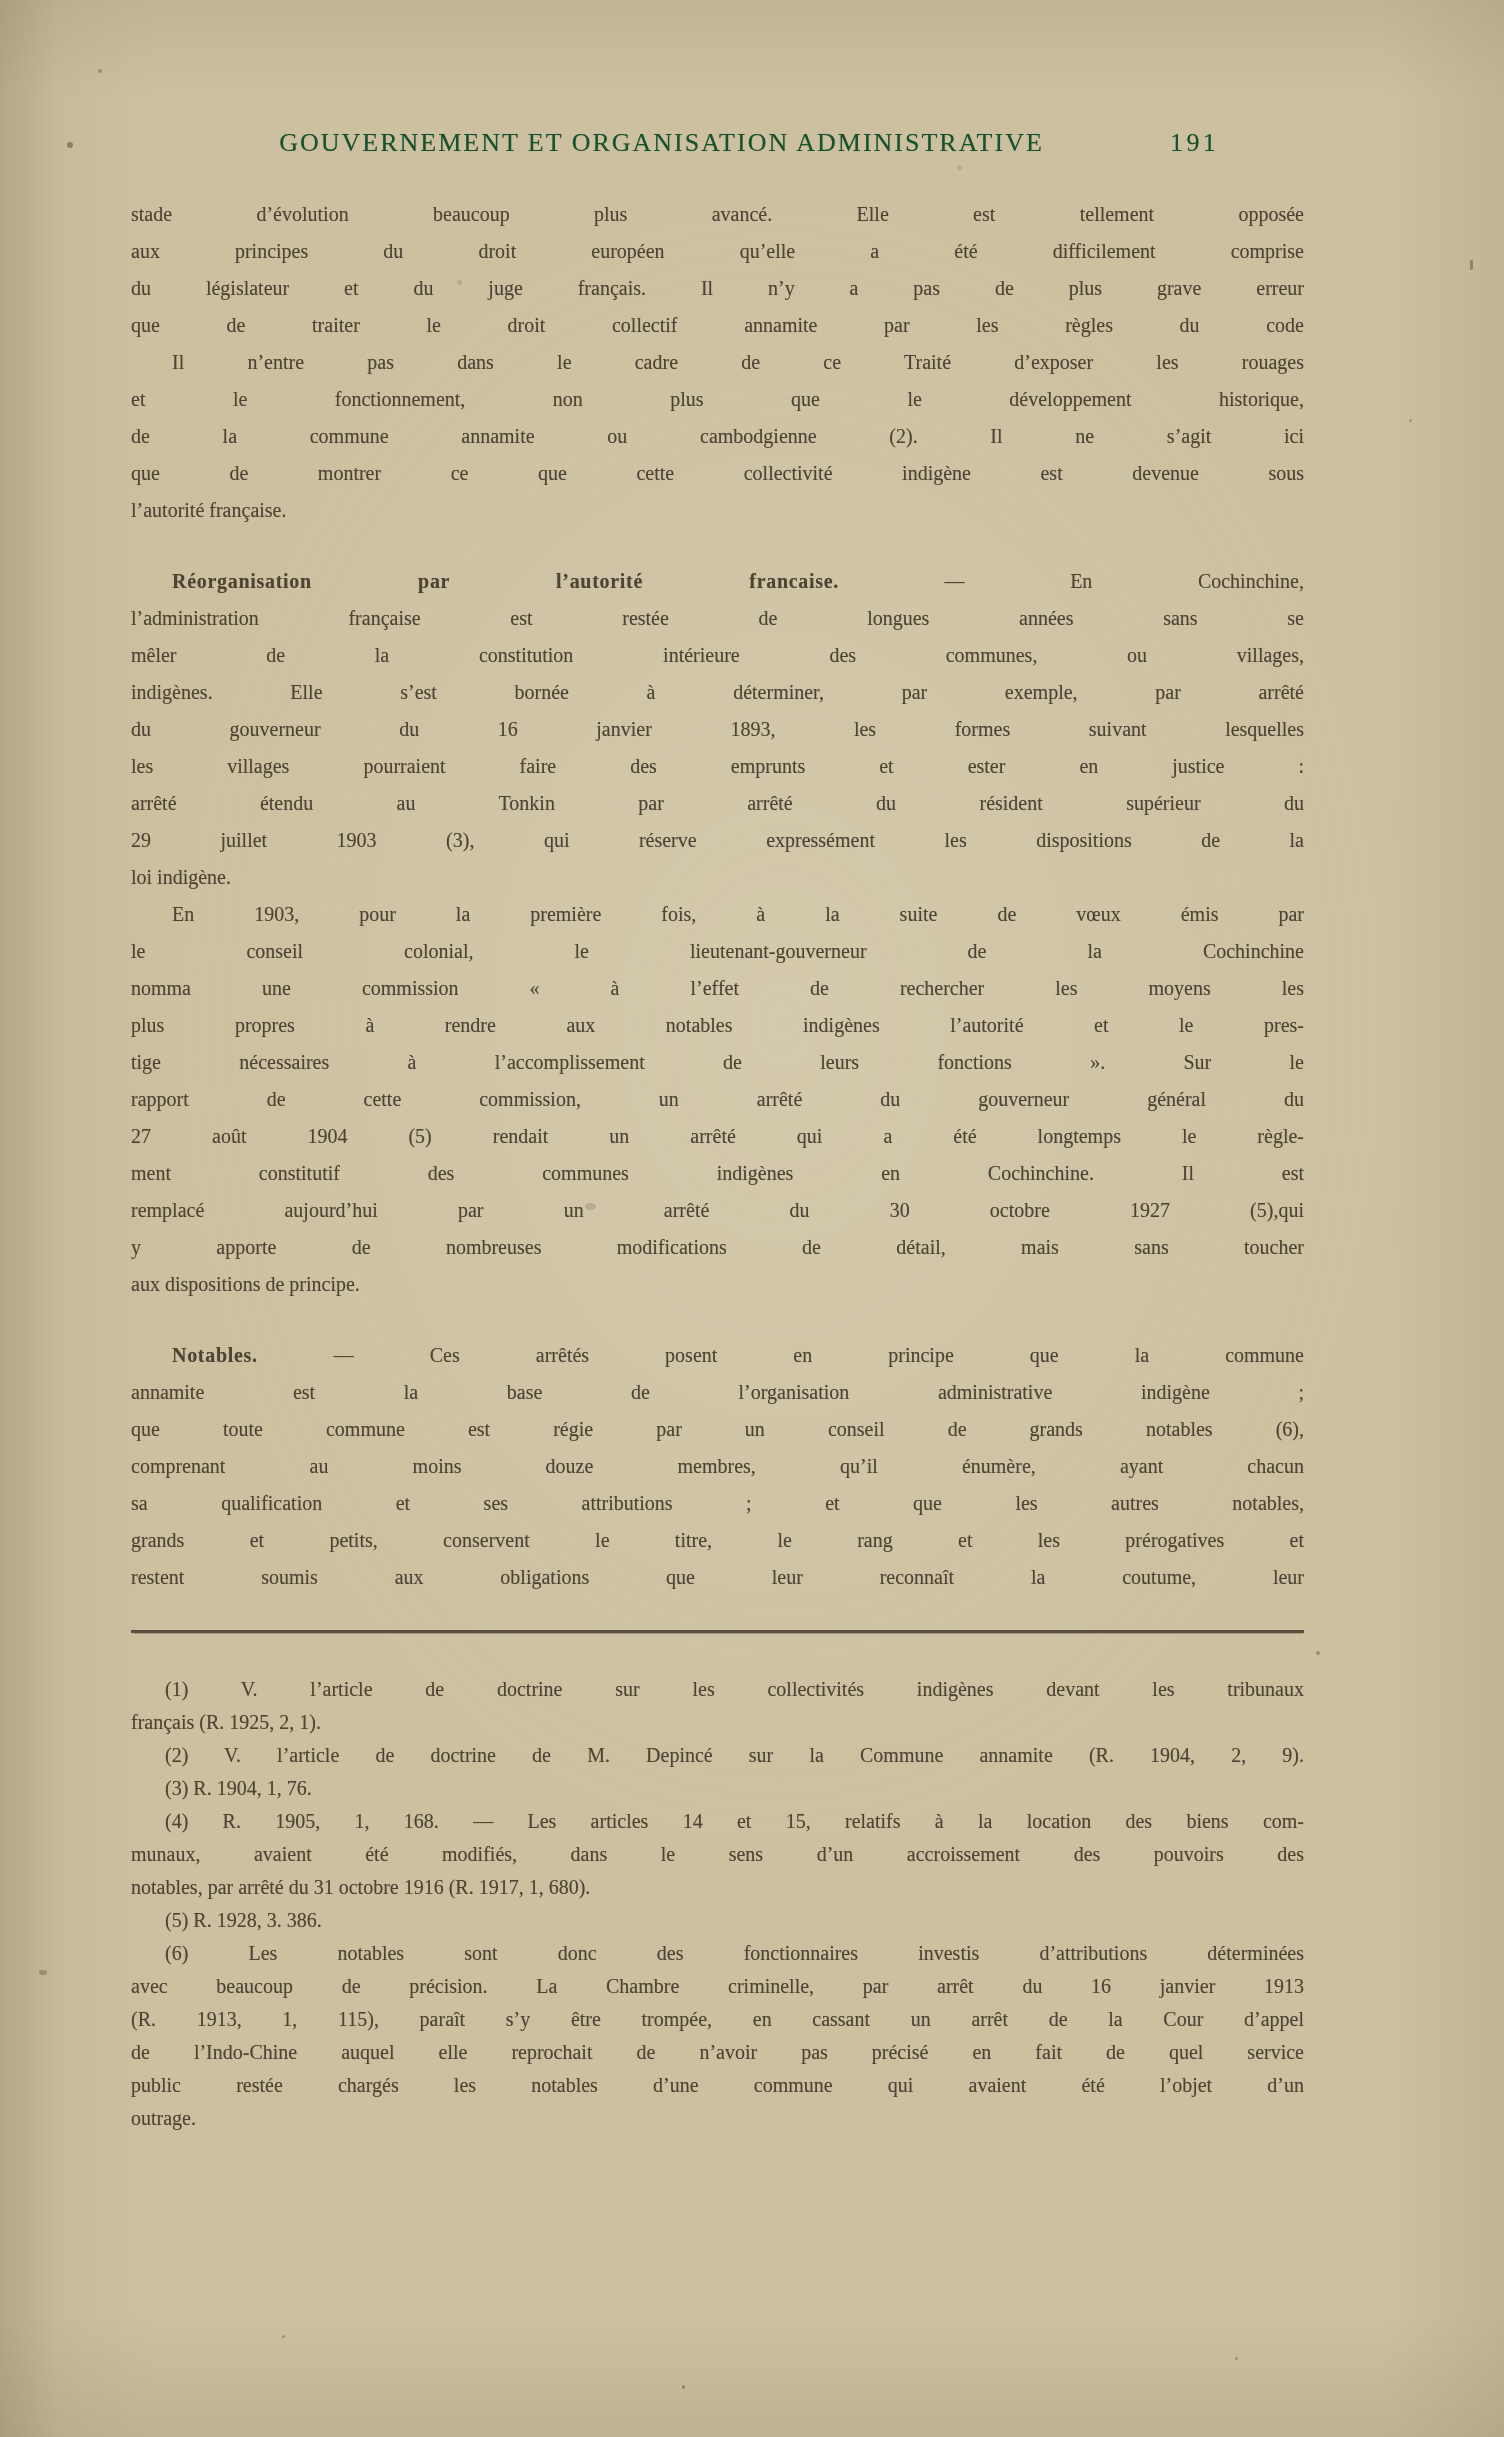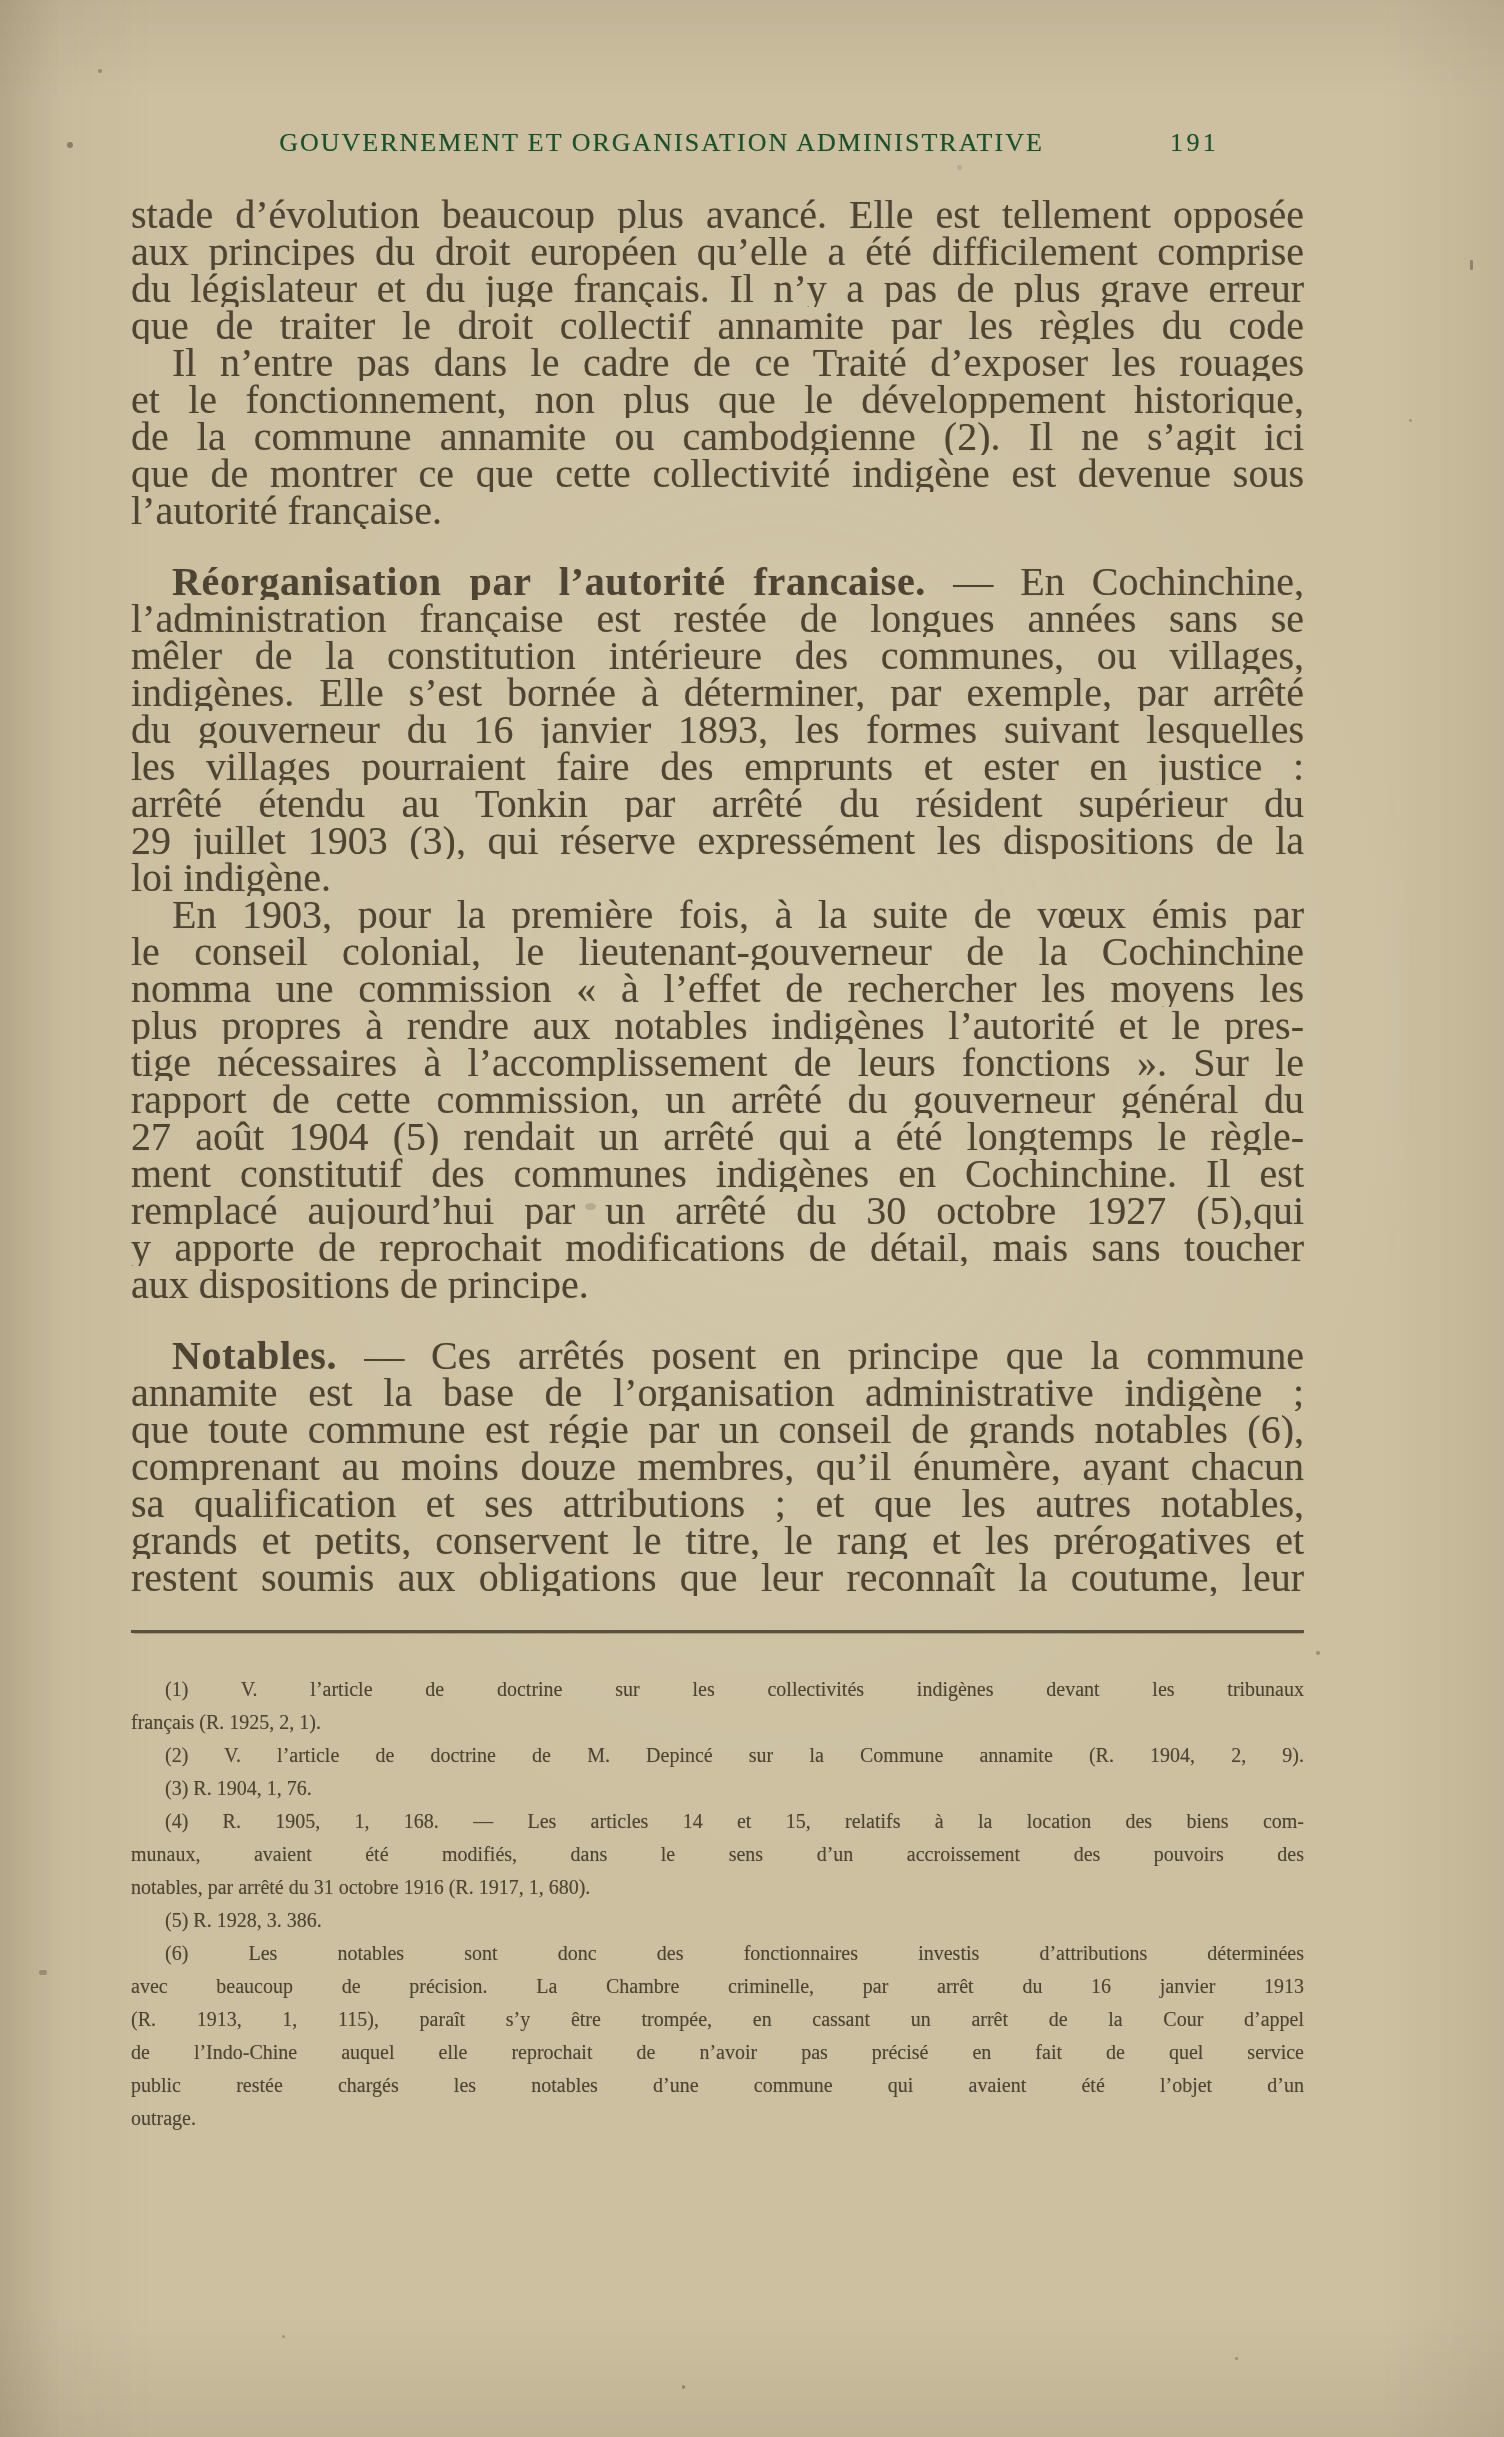--- a/index.html
+++ b/index.html
@@ -34,21 +34,21 @@
     text-align: center;
     transform: translateX(-56px);
   }
   .running-head .page-num {
     position: absolute;
     right: 85px; top: 0;
     letter-spacing: 3.3px;
   }
   .body-text {
     margin-top: 38px;
-    font-size: 40px;
+    font-size: 20px;
     line-height: 37px;
     text-shadow: 0 0 0.7px rgba(78,68,52,0.38);
   }
   .para { margin: 0; }
   .para.gap-before { margin-top: 34px; }
   .line {
     height: 37px;
     text-align: justify;
     text-align-last: justify;
     overflow: hidden;
@@ -119,21 +119,21 @@
     <section class="para">
       <div class="line indent">En 1903, pour la première fois, à la suite de vœux émis par</div>
       <div class="line">le conseil colonial, le lieutenant-gouverneur de la Cochinchine</div>
       <div class="line">nomma une commission « à l’effet de rechercher les moyens les</div>
       <div class="line">plus propres à rendre aux notables indigènes l’autorité et le pres-</div>
       <div class="line">tige nécessaires à l’accomplissement de leurs fonctions ». Sur le</div>
       <div class="line">rapport de cette commission, un arrêté du gouverneur général du</div>
       <div class="line">27 août 1904 (5) rendait un arrêté qui a été longtemps le règle-</div>
       <div class="line">ment constitutif des communes indigènes en Cochinchine. Il est</div>
       <div class="line">remplacé aujourd’hui par un arrêté du 30 octobre 1927 (5),qui</div>
-      <div class="line">y apporte de reprochait modifications de détail, mais sans toucher</div>
+      <div class="line">y apporte de nombreuses modifications de détail, mais sans toucher</div>
       <div class="line flush">aux dispositions de principe.</div>
     </section>
 
     <section class="para gap-before">
       <div class="line indent"><span class="lead">Notables.</span><span> — Ces arrêtés posent en principe que la commune</span></div>
       <div class="line">annamite est la base de l’organisation administrative indigène ;</div>
       <div class="line">que toute commune est régie par un conseil de grands notables (6),</div>
       <div class="line">comprenant au moins douze membres, qu’il énumère, ayant chacun</div>
       <div class="line">sa qualification et ses attributions ; et que les autres notables,</div>
       <div class="line">grands et petits, conservent le titre, le rang et les prérogatives et</div>

